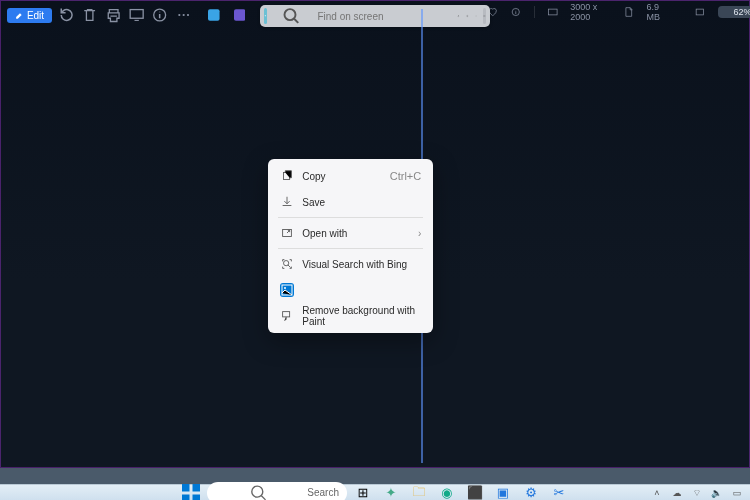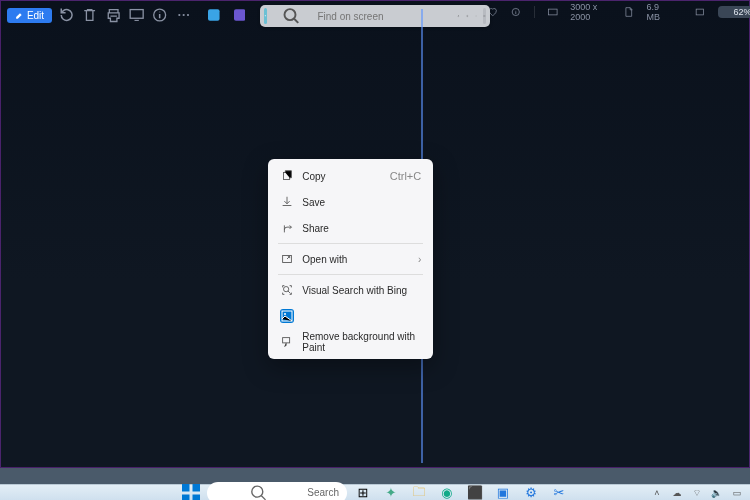--- a/index.html
+++ b/index.html
@@ -256,28 +256,20 @@
         <span class="shortcut">Ctrl+C</span>
       </div>
       <div class="ctx-item">
         <div class="ci-ico">
             <svg viewBox="0 0 16 16">
               <path fill="none" stroke="currentColor" d="M8 2v8m0 0l-3-3m3 3l3-3M3 12h10"></path>
             </svg>
           </div>
         <span class="label">Save</span>
       </div>
-      <div class="ctx-item">
-        <div class="ci-ico">
-            <svg viewBox="0 0 16 16">
-              <path fill="none" stroke="currentColor" d="M5 10a3 3 0 0 1 3-3h5m0 0l-2-2m2 2l-2 2M5 5v8"></path>
-            </svg>
-          </div>
-        <span class="label">Share</span>
-      </div>
       <div class="ctx-sep"></div>
       <div class="ctx-item">
         <div class="ci-ico">
             <svg viewBox="0 0 16 16">
               <rect x="3" y="4" width="10" height="8" fill="none" stroke="currentColor"></rect>
               <path stroke="currentColor" d="M8 8l3-3m0 0h-2m2 0v2"></path>
             </svg>
           </div>
         <span class="label">Open with</span>
         <span class="chev">›</span>

